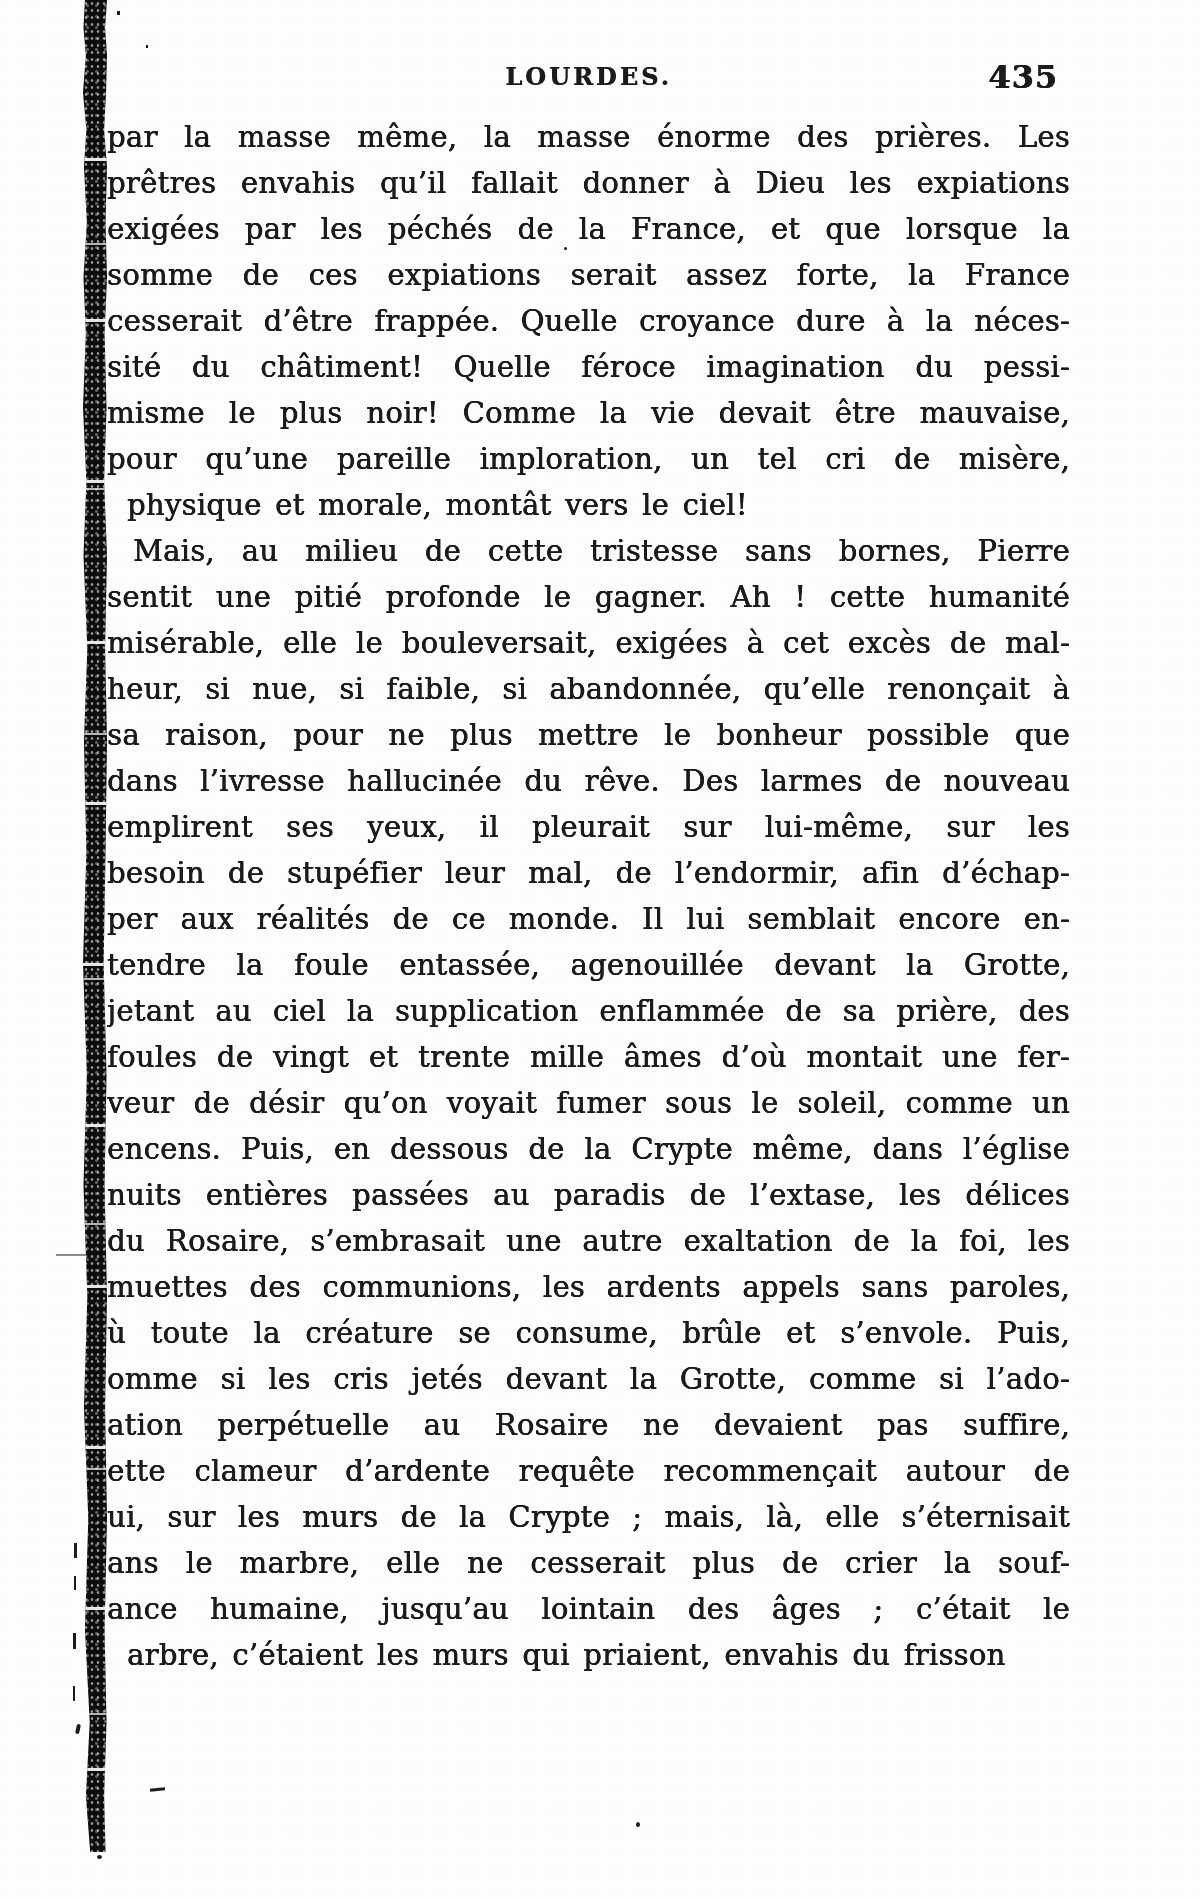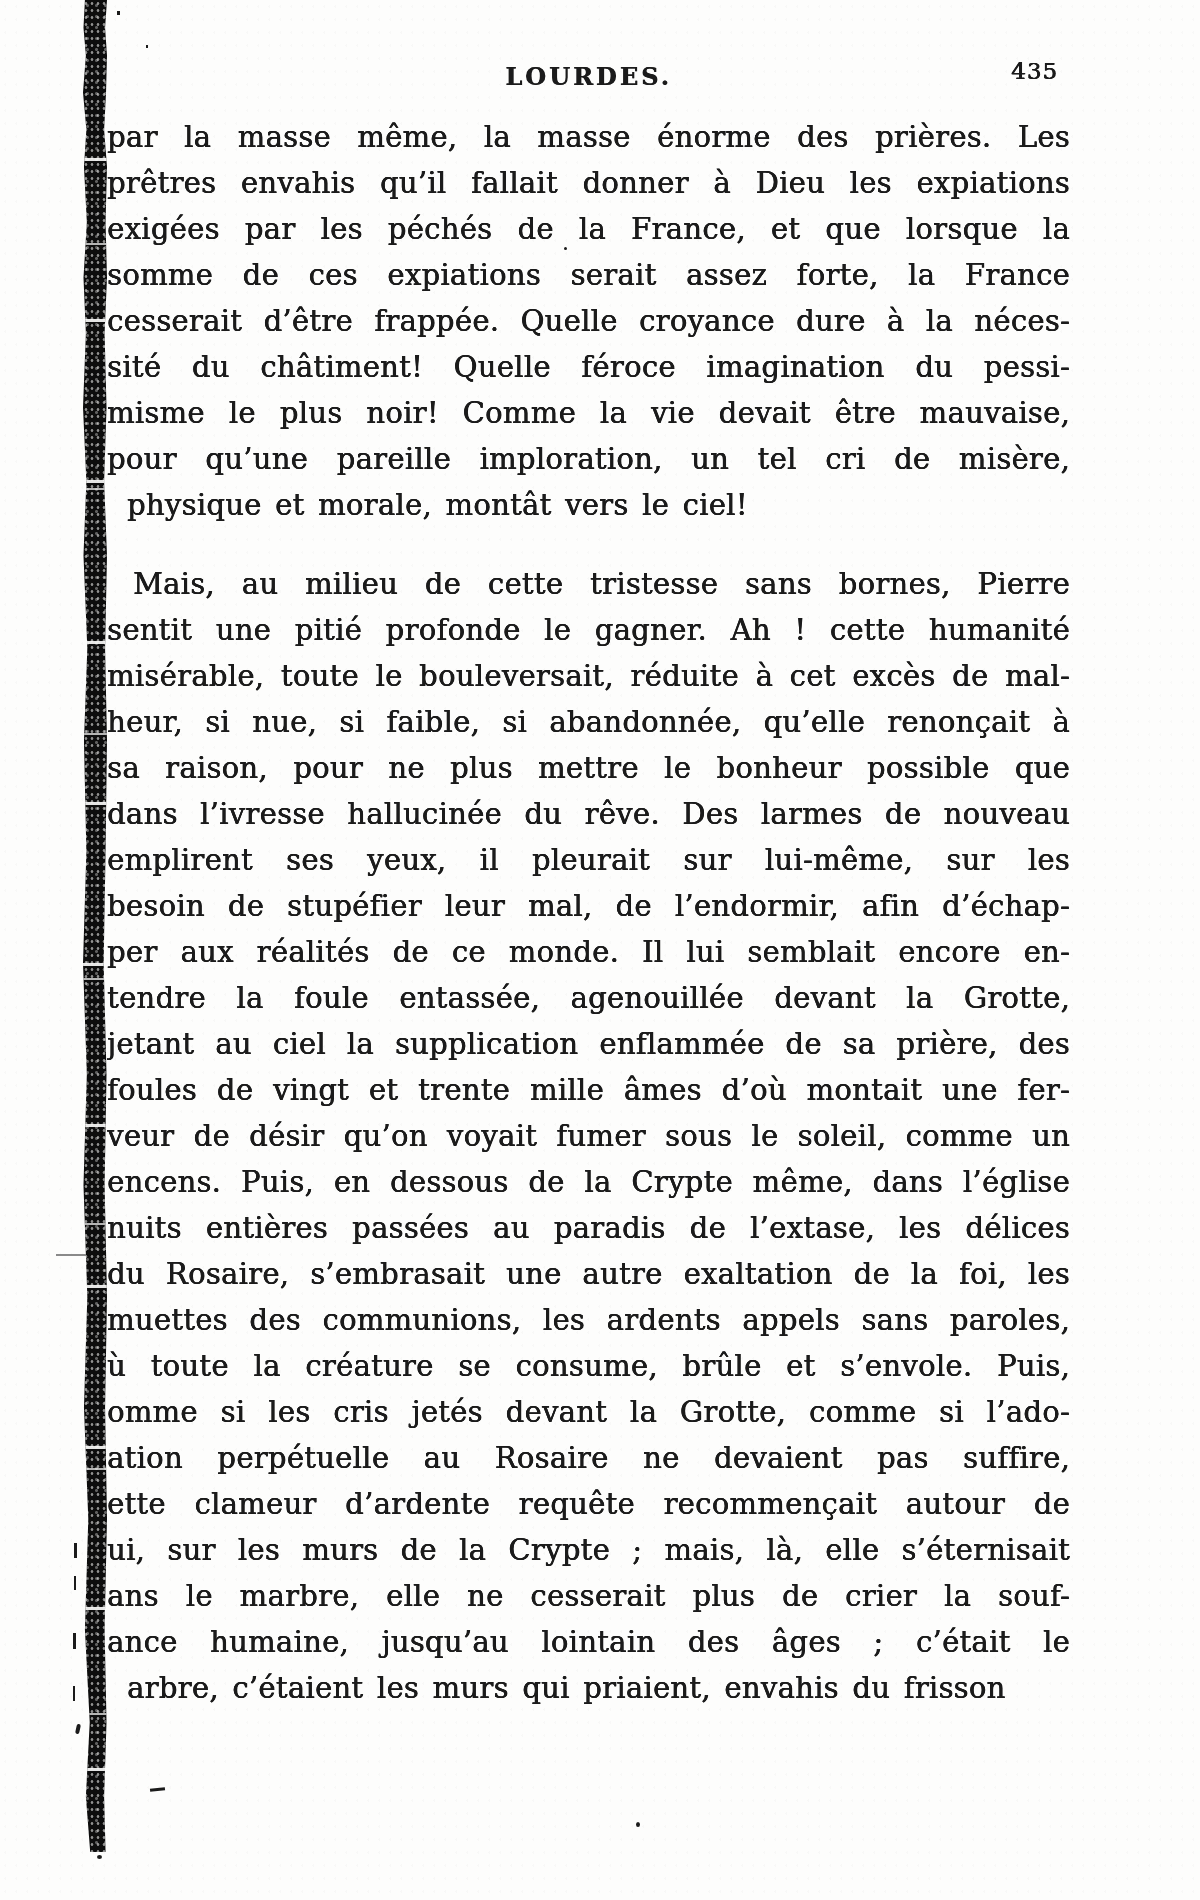--- a/index.html
+++ b/index.html
@@ -38,35 +38,35 @@
 
   
   .header{position:absolute;left:107px;top:60px;width:963px;height:42px;}
   .running-title{
     position:absolute;left:0;right:0;top:2px;text-align:center;
     font-weight:700;font-size:24px;letter-spacing:3px;color:var(--ink,#1b1b1b);
     text-shadow:.5px 0 0 currentColor;
   }
   .page-number{
     position:absolute;right:12px;top:-2px;
-    font-weight:400;font-size:23px;letter-spacing:1px;color:var(--ink,#1b1b1b);
+    font-weight:700;font-size:32px;letter-spacing:1px;color:var(--ink,#1b1b1b);
     text-shadow:.6px 0 0 currentColor, 0 .4px 0 currentColor;
   }
 
   
   .text-block{position:absolute;left:107px;top:114px;width:963px;color:var(--ink,#1b1b1b);}
   .line{
     font-size:29px;line-height:46px;height:46px;overflow:hidden;
     text-align:justify;letter-spacing:.3px;
     text-shadow:.45px 0 0 currentColor, 0 .3px 0 currentColor;
     white-space:normal;
   }
   .line.j::after{content:"";display:inline-block;width:100%;height:0;}
   .line:not(.j){word-spacing:4px;margin-left:20px;}
-  .line.indent{text-indent:26px;margin-top:33px;}
+  .line.indent{text-indent:26px;}
 
   
   .mark{position:absolute;background:var(--ink,#1b1b1b);}
   .tick1{left:74px;top:1543px;width:3px;height:15px;}
   .tick2{left:74px;top:1576px;width:2px;height:14px;}
   .tick3{left:73px;top:1633px;width:3px;height:16px;}
   .tick4{left:73px;top:1686px;width:2px;height:15px;}
   .comma{left:76px;top:1724px;width:4px;height:10px;border-radius:2px;transform:rotate(12deg);}
   .dash{left:150px;top:1788px;width:15px;height:3px;transform:rotate(-6deg);}
   .dot1{left:636px;top:1822px;width:4px;height:5px;border-radius:50%;}
@@ -92,21 +92,21 @@
       <div class="line j">prêtres envahis qu’il fallait donner à Dieu les expiations</div>
       <div class="line j">exigées par les péchés de la France, et que lorsque la</div>
       <div class="line j">somme de ces expiations serait assez forte, la France</div>
       <div class="line j">cesserait d’être frappée. Quelle croyance dure à la néces-</div>
       <div class="line j">sité du châtiment! Quelle féroce imagination du pessi-</div>
       <div class="line j">misme le plus noir! Comme la vie devait être mauvaise,</div>
       <div class="line j">pour qu’une pareille imploration, un tel cri de misère,</div>
       <div class="line">physique et morale, montât vers le ciel!</div>
       <div class="line j indent">Mais, au milieu de cette tristesse sans bornes, Pierre</div>
       <div class="line j">sentit une pitié profonde le gagner. Ah ! cette humanité</div>
-      <div class="line j">misérable, toute le bouleversait, réduite à cet excès de mal-</div>
+      <div class="line j">misérable, elle le bouleversait, exigées à cet excès de mal-</div>
       <div class="line j">heur, si nue, si faible, si abandonnée, qu’elle renonçait à</div>
       <div class="line j">sa raison, pour ne plus mettre le bonheur possible que</div>
       <div class="line j">dans l’ivresse hallucinée du rêve. Des larmes de nouveau</div>
       <div class="line j">emplirent ses yeux, il pleurait sur lui-même, sur les</div>
       <div class="line j">besoin de stupéfier leur mal, de l’endormir, afin d’échap-</div>
       <div class="line j">per aux réalités de ce monde. Il lui semblait encore en-</div>
       <div class="line j">tendre la foule entassée, agenouillée devant la Grotte,</div>
       <div class="line j">jetant au ciel la supplication enflammée de sa prière, des</div>
       <div class="line j">foules de vingt et trente mille âmes d’où montait une fer-</div>
       <div class="line j">veur de désir qu’on voyait fumer sous le soleil, comme un</div>

